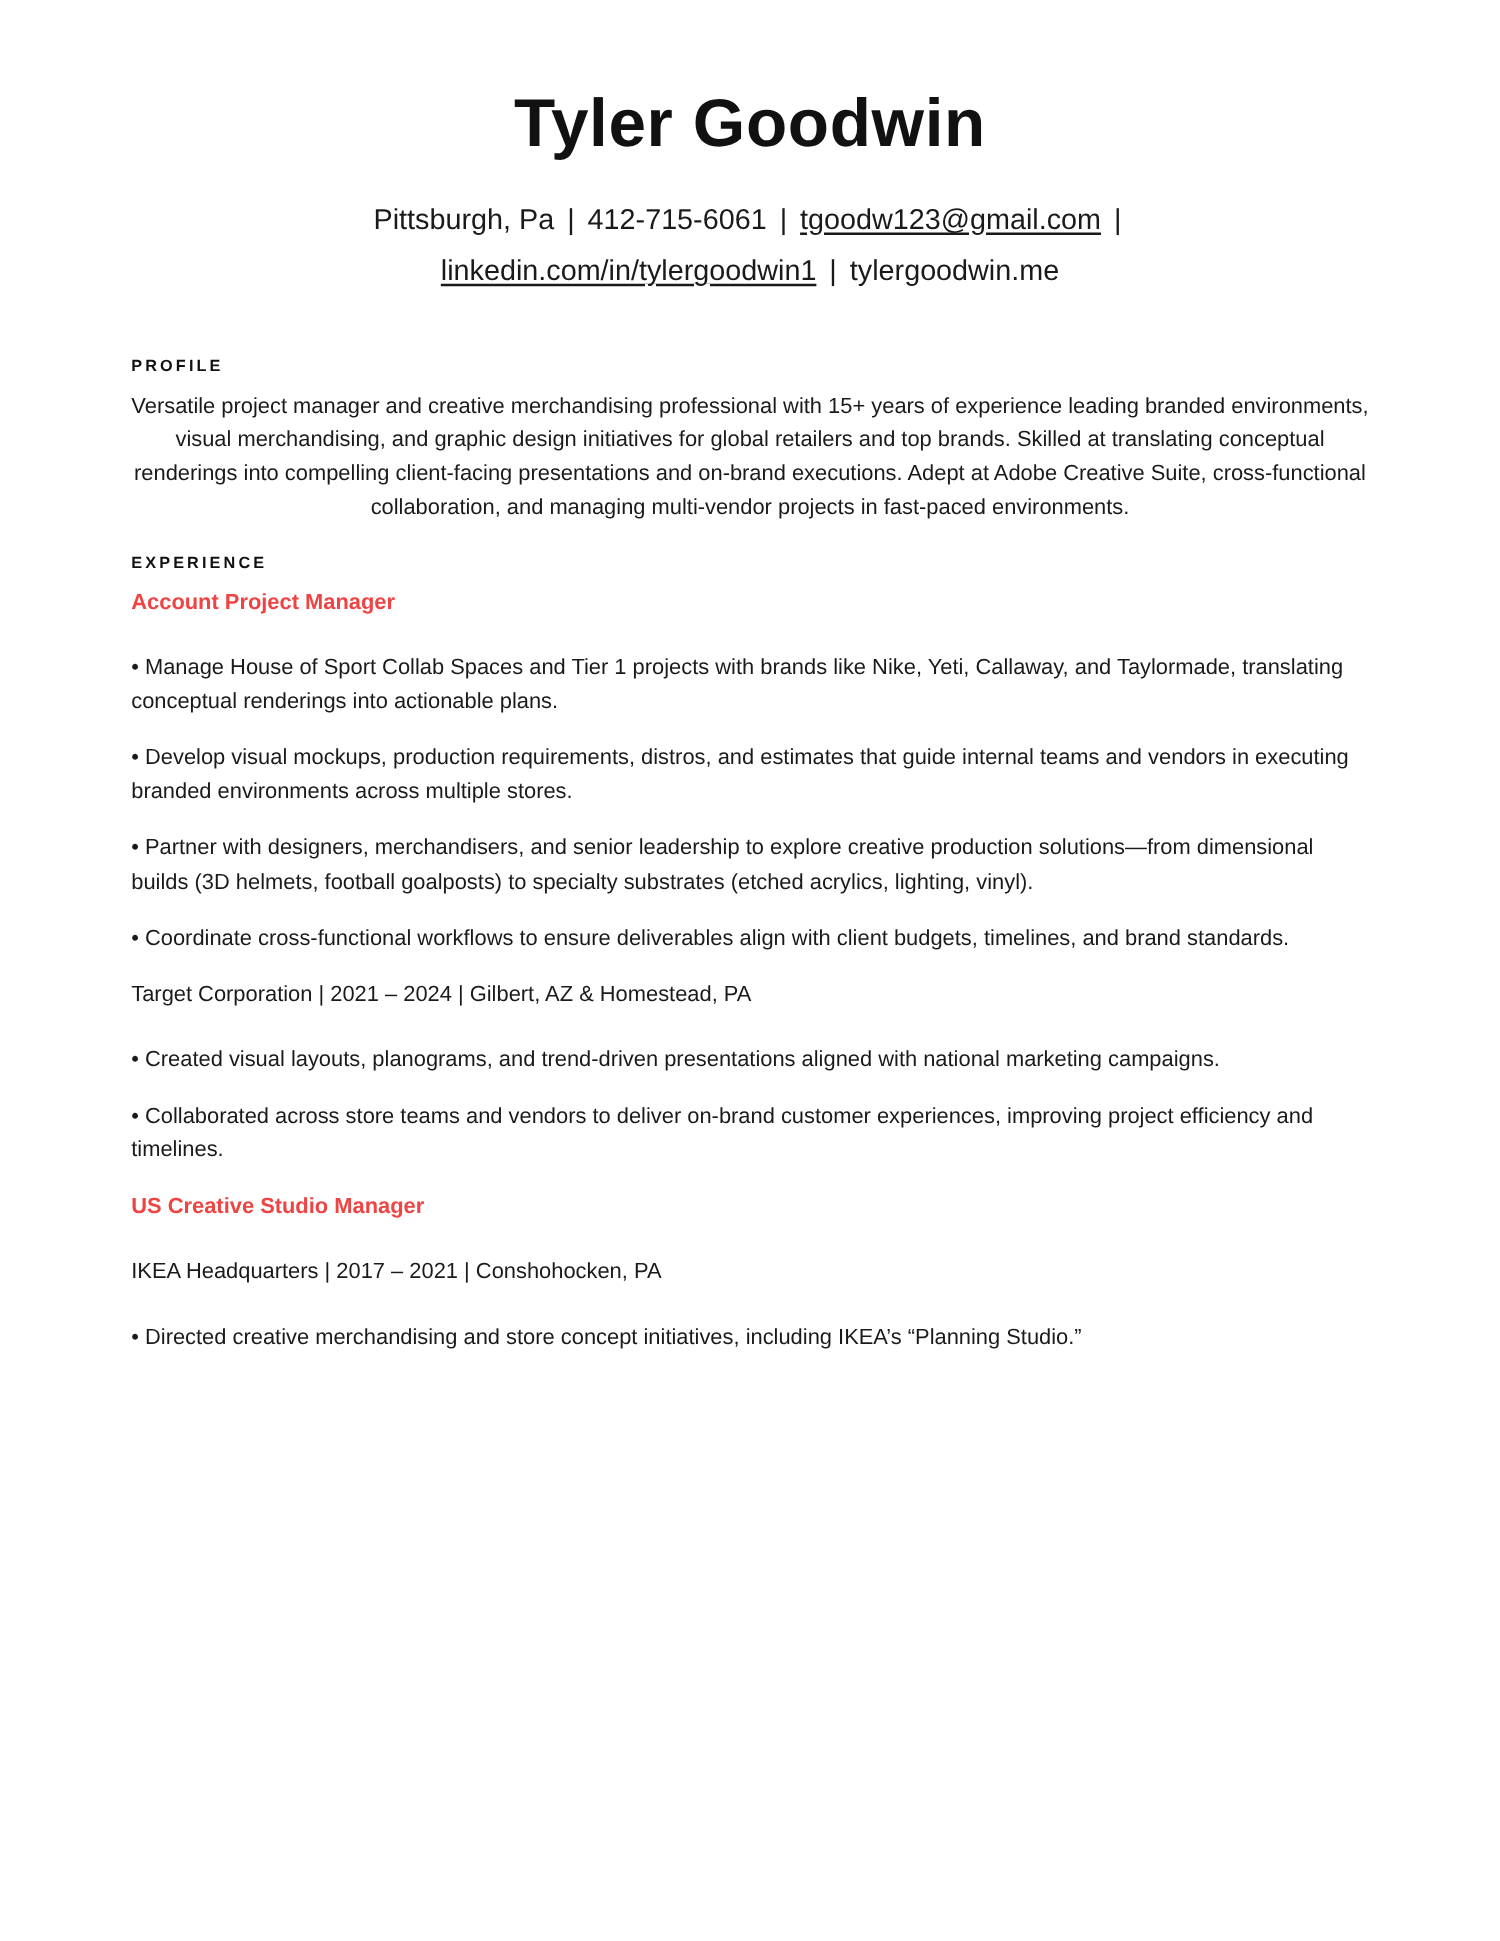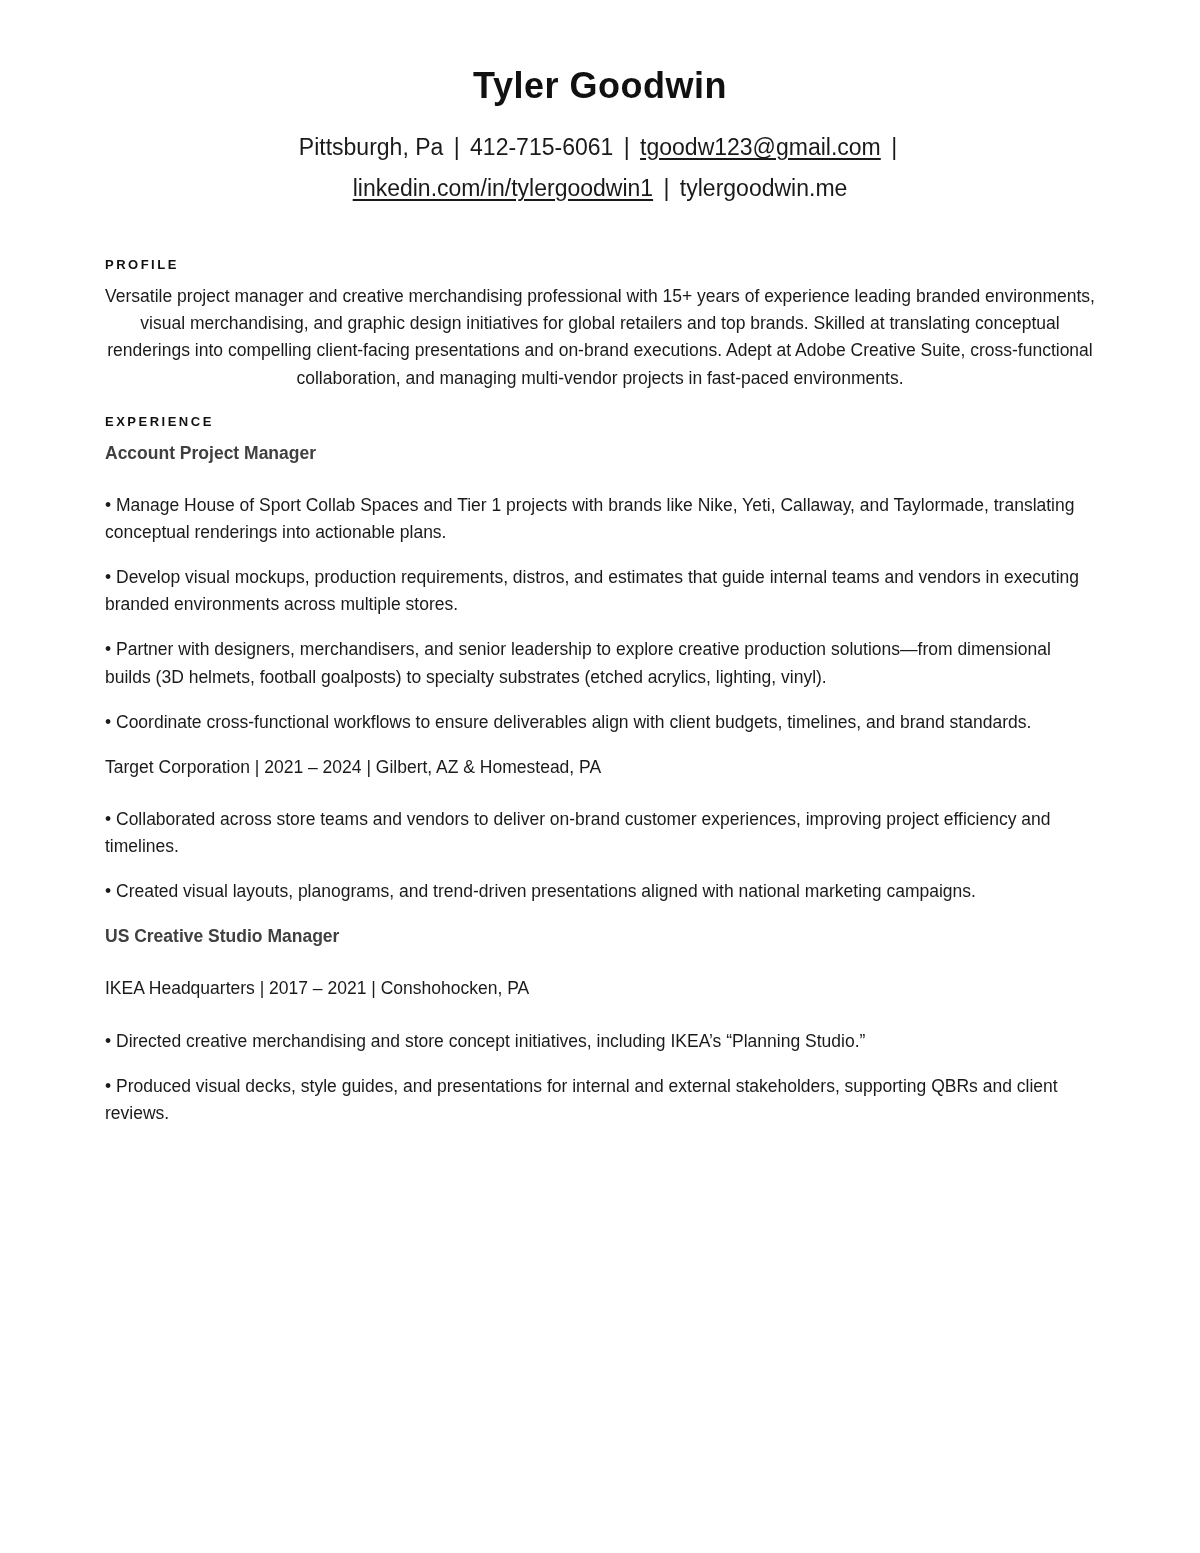--- a/index.html
+++ b/index.html
@@ -13,21 +13,21 @@
     min-height: 1553px;
     margin: 0 auto;
     background: #ffffff;
     color: #1a1a1a;
     padding: 58px 105px 60px 105px;
     font-family: "Liberation Sans", "DejaVu Sans", sans-serif;
     font-size: 17.5px;
     line-height: 1.55;
   }
   .resume-name {
-    font-size: 36px;
+    font-size: 54px;
     font-weight: 700;
     text-align: center;
     margin: 0 0 16px 0;
     letter-spacing: 0.5px;
     color: #111111;
   }
   .contact-line {
     text-align: center;
     margin: 0 0 6px 0;
     font-size: 23px;
@@ -53,21 +53,21 @@
     margin-top: 48px;
   }
   .body-paragraph {
     margin: 0 0 18px 0;
     text-align: center;
   }
   .job-title {
     font-weight: 700;
     font-size: 17.5px;
     margin: 6px 0 25px 0;
-    color: #404040;
+    color: #ef4444;
   }
   .job-meta {
     margin: 0 0 25px 0;
   }
   .bullet {
     margin: 0 0 18px 0;
   }
 </style>
 </head>
 <body>
@@ -100,24 +100,23 @@
   <div class="job">
     <p class="job-title">Account Project Manager</p>
     <p class="bullet">• Manage House of Sport Collab Spaces and Tier 1 projects with brands like Nike, Yeti, Callaway, and Taylormade, translating conceptual renderings into actionable plans.</p>
     <p class="bullet">• Develop visual mockups, production requirements, distros, and estimates that guide internal teams and vendors in executing branded environments across multiple stores.</p>
     <p class="bullet">• Partner with designers, merchandisers, and senior leadership to explore creative production solutions—from dimensional builds (3D helmets, football goalposts) to specialty substrates (etched acrylics, lighting, vinyl).</p>
     <p class="bullet">• Coordinate cross-functional workflows to ensure deliverables align with client budgets, timelines, and brand standards.</p>
   </div>
 
   <div class="job">
     <p class="job-meta">Target Corporation | 2021 – 2024 | Gilbert, AZ &amp; Homestead, PA</p>
+    <p class="bullet">• Created visual layouts, planograms, and trend-driven presentations aligned with national marketing campaigns.</p>
     <p class="bullet">• Collaborated across store teams and vendors to deliver on-brand customer experiences, improving project efficiency and timelines.</p>
-    <p class="bullet">• Created visual layouts, planograms, and trend-driven presentations aligned with national marketing campaigns.</p>
   </div>
 
   <div class="job">
     <p class="job-title">US Creative Studio Manager</p>
     <p class="job-meta">IKEA Headquarters | 2017 – 2021 | Conshohocken, PA</p>
     <p class="bullet">• Directed creative merchandising and store concept initiatives, including IKEA’s “Planning Studio.”</p>
-    <p class="bullet">• Produced visual decks, style guides, and presentations for internal and external stakeholders, supporting QBRs and client reviews.</p>
   </div>
 
 </div>
 
 </body></html>

